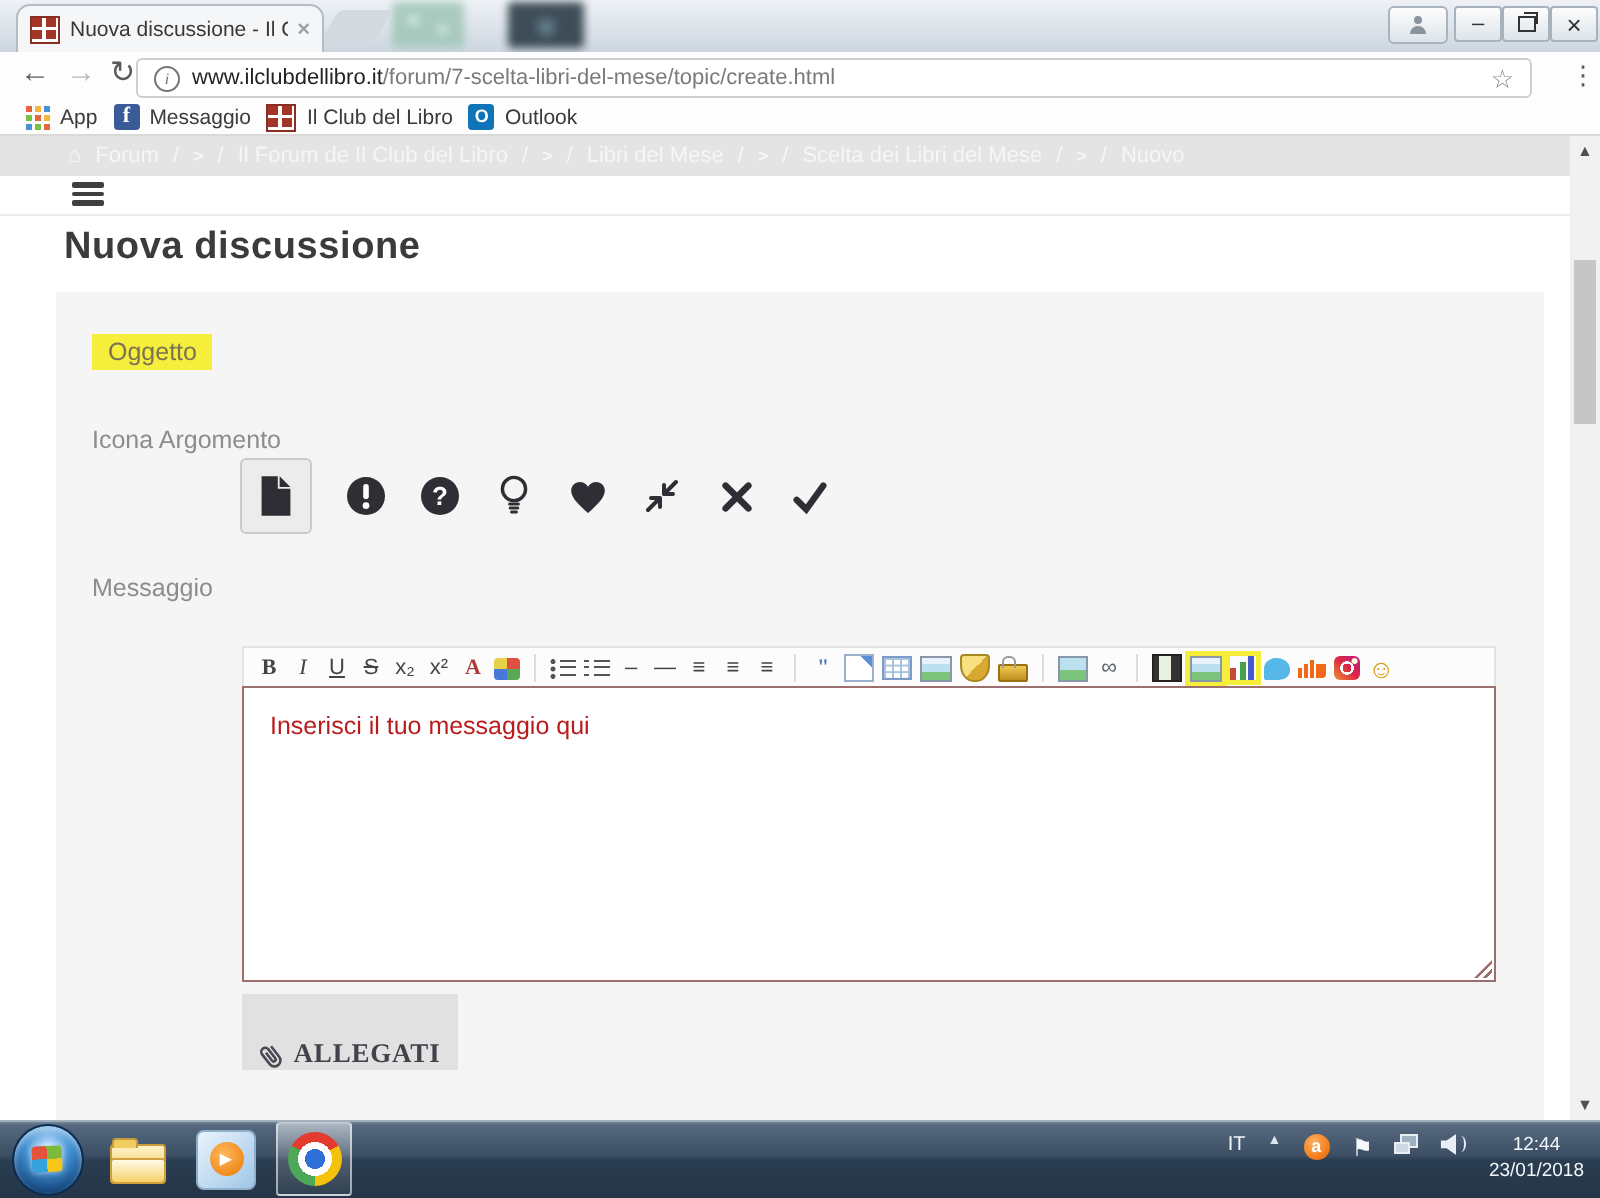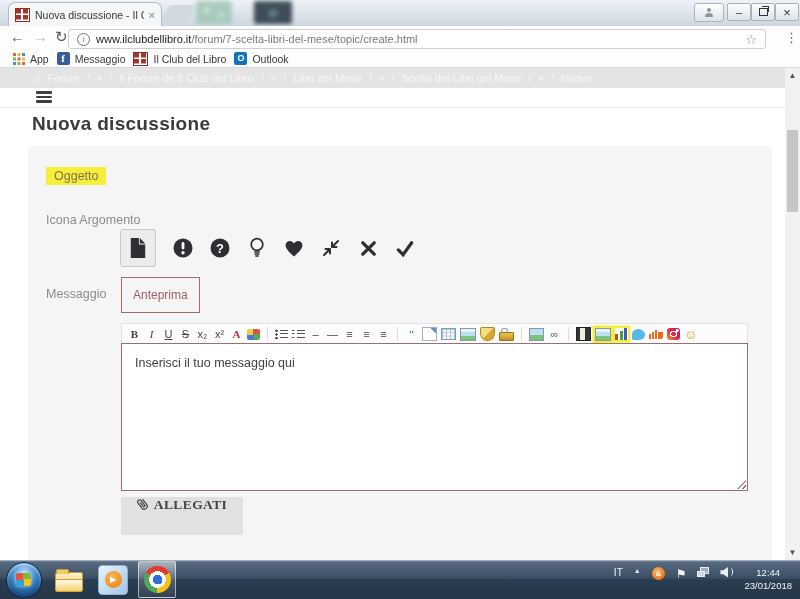--- a/index.html
+++ b/index.html
@@ -130,25 +130,25 @@
       background-size:2px 5px,2px 7px,2px 9px,6px 7px;background-position:0 100%,3px 100%,6px 100%,8.5px 100%;
       background-repeat:no-repeat;border-radius:0 3px 2px 0}
   .ig{width:12px;height:12px;border-radius:3px;background:
       radial-gradient(circle at 50% 50%,transparent 2.2px,#fff 2.2px 3.4px,transparent 3.4px),
       radial-gradient(circle at 79% 21%,#ffd 0 1.2px,transparent 1.8px),
       linear-gradient(45deg,#f09433,#dc2743 50%,#bc1888)}
 
   
   .msgarea{left:93px;right:24px;top:197px;height:148px;background:#fff;border:1px solid #9c6f6f;
      box-sizing:border-box;position:absolute}
-  .msg-ph{position:absolute;left:13px;top:12px;font-size:12.5px;color:#404040}
+  .msg-ph{position:absolute;left:13px;top:12px;font-size:12.5px;color:#b91c1c}
   .resize-h{position:absolute;right:1px;bottom:1px;width:9px;height:9px;
      background:repeating-linear-gradient(-45deg,transparent 0 2px,#9c6f6f 2px 3.2px);
      clip-path:polygon(100% 0,100% 100%,0 100%)}
-  .allegati{left:93px;top:351px;width:122px;height:38px;background:#e1e1e1;display:flex;align-items:flex-start;
+  .allegati{left:93px;top:351px;width:108px;height:38px;background:#e1e1e1;display:flex;align-items:flex-end;
      justify-content:center;gap:6px;font-family:"Liberation Serif",serif;font-weight:bold;font-size:13.5px;
      color:#42424a;letter-spacing:.4px}
 
   
   .vscroll{right:0;top:0;width:15px;bottom:0;background:#f1f1f1}
   .vthumb{position:absolute;left:2px;right:2px;top:62px;height:82px;background:#c6c6c6}
   .varrow{position:absolute;left:0;right:0;text-align:center;color:#505050;font-size:8px}
 
   
   .taskbar{left:0;right:0;bottom:0;height:39px;
@@ -323,21 +323,20 @@
       </span>
       <span class="ticon">
         <svg width="21" height="19" viewBox="0 0 20 20">
             <path d="M3 11.5l5 5L17 4" stroke="#2e2e34" stroke-width="3.4" fill="none" stroke-linecap="round"></path>
           </svg>
       </span>
     </div>
 
     <span class="abs lbl lbl-message">Messaggio</span>
     <div class="abs msgtabs">
-      <span class="mtab">Anteprima</span>
     </div>
 
     <div class="abs etoolbar">
         <span class="tb-icon g-bold">B</span>
         <span class="tb-icon g-italic">I</span>
         <span class="tb-icon g-underline">U</span>
         <span class="tb-icon g-strike">S</span>
         <span class="tb-icon ">x₂</span>
         <span class="tb-icon ">x²</span>
         <span class="tb-icon g-bold" style="color: rgb(176, 58, 58);">A</span>

